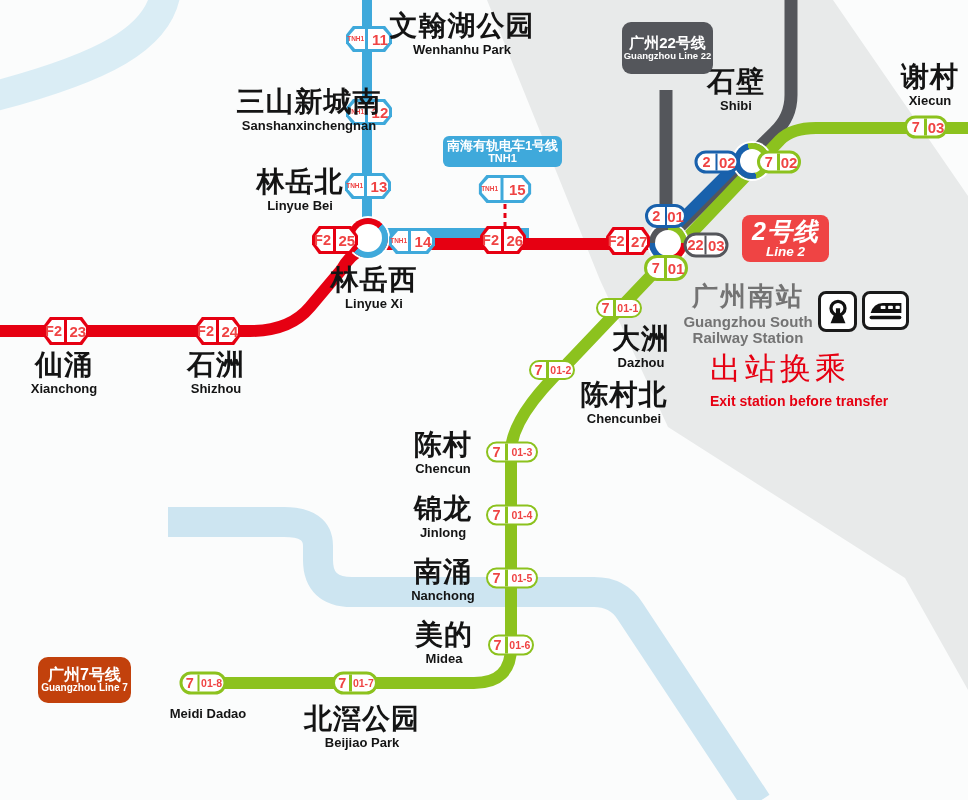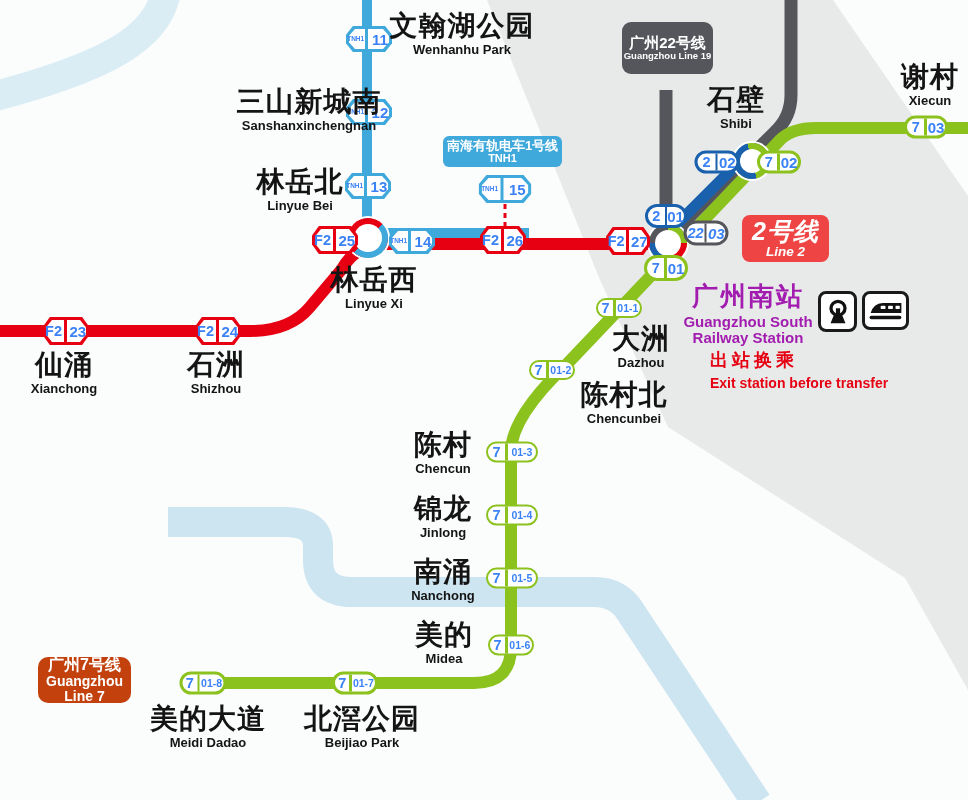--- a/index.html
+++ b/index.html
@@ -7,52 +7,52 @@
        font-family:"Liberation Sans",sans-serif;-webkit-font-smoothing:antialiased}
   #geo{position:absolute;left:0;top:0;width:968px;height:800px}
   .layer{position:absolute;inset:0}
   
   .station{position:absolute;transform:translateX(-50%);text-align:center;color:#141414;white-space:nowrap;line-height:1.02}
   .station .cn{display:block;font-size:28px;font-weight:700;letter-spacing:1px}
   .station .en{display:block;font-size:13px;font-weight:700;margin-top:2px}
   
   .badge{position:absolute;transform:translate(-50%,-50%);display:flex;align-items:stretch;box-sizing:border-box;background:transparent}
   .badge.pill{background:#fff;border:3px solid var(--c)}
-  .badge .cell{display:flex;align-items:center;justify-content:center;font-weight:700;color:#3b82f6;z-index:1;line-height:1}
+  .badge .cell{display:flex;align-items:center;justify-content:center;font-weight:700;color:#ef4444;z-index:1;line-height:1}
   .badge .sep{width:2.5px;background:var(--c);z-index:1}
   .badge.hex .hexbg,.badge.hex .hexfg{position:absolute;border-radius:2px}
   .badge.hex .hexbg{inset:0;background:var(--c);
      clip-path:polygon(15% 0%,85% 0%,100% 34%,100% 66%,85% 100%,15% 100%,0% 66%,0% 34%)}
   .badge.hex .hexfg{inset:3px;background:#fff;
      clip-path:polygon(15% 0%,85% 0%,100% 34%,100% 66%,85% 100%,15% 100%,0% 66%,0% 34%)}
   
   .ring{position:absolute;transform:translate(-50%,-50%);border-radius:50%;box-shadow:0 0 0 2px #fff}
   .ring::after{content:"";position:absolute;inset:6px;background:#fff;border-radius:50%}
   
   .banner{position:absolute;color:#fff;text-align:center;display:flex;flex-direction:column;justify-content:center;line-height:1.08}
   .banner .bn-cn{display:block;font-weight:700}
   .banner .bn-en{display:block;font-weight:700}
   #banner-line22{left:622px;top:22px;width:91px;height:52px;border-radius:9px}
   #banner-line22 .bn-cn{font-size:15px}#banner-line22 .bn-en{font-size:9.5px}
   #banner-tnh1{left:443px;top:136px;width:119px;height:31px;border-radius:6px}
   #banner-tnh1 .bn-cn{font-size:13px}#banner-tnh1 .bn-en{font-size:11px}
   #box-line2{left:742px;top:215px;width:87px;height:47px;border-radius:8px}
   #box-line2 .bn-cn{font-size:25px;letter-spacing:1px}#box-line2 .bn-en{font-size:13.5px}
   #banner-line7{left:38px;top:657px;width:93px;height:46px;border-radius:10px}
-  #banner-line7 .bn-cn{font-size:16px}#banner-line7 .bn-en{font-size:14px}
-  
-  #gzsouth{position:absolute;left:748px;top:279px;transform:translateX(-50%);text-align:center;color:#a21caf;white-space:nowrap}
+  #banner-line7 .bn-cn{font-size:16px}#banner-line7 .bn-en{font-size:10px}
+  
+  #gzsouth{position:absolute;left:748px;top:279px;transform:translateX(-50%);text-align:center;color:#737373;white-space:nowrap}
   #gzsouth .gz-cn{display:block;font-size:26px;font-weight:700;letter-spacing:2px}
   #gzsouth .gz-en{display:block;font-size:15px;font-weight:700;line-height:16px}
   .icon-box{position:absolute;background:#fff;border:3px solid #1a1a1a;border-radius:8px;display:flex;align-items:center;justify-content:center;box-sizing:border-box}
   #icon-rail{left:818px;top:291px;width:39px;height:41px}
   #icon-train{left:862px;top:291px;width:47px;height:39px}
   
   #transfer{position:absolute;left:710px;top:348px;white-space:nowrap}
-  #transfer .t-cn{display:block;font-size:18px;font-weight:700;letter-spacing:4px}
+  #transfer .t-cn{display:block;font-size:31px;font-weight:400;letter-spacing:4px}
   #transfer .t-en{display:block;font-size:14px;font-weight:700;margin-top:3px}
 </style>
 </head>
 <body>
 
 <div class="map" id="map">
   <svg id="geo" viewBox="0 0 968 800">
       <polygon points="487,0 833,0 968,196 968,690 905,578 668,427 600,280" fill="#E8EAEA"></polygon>
       <path d="M 166 -10 C 160 38 104 68 -12 98" fill="none" stroke="#DAEDF5" stroke-width="30" stroke-linejoin="round" stroke-linecap="butt"></path>
       <path d="M 168 522 L 284 522 Q 318 522 318 546 L 318 560 Q 318 592 352 592 L 594 592 Q 618 592 630 611 L 757 803" fill="none" stroke="#CDE5F1" stroke-width="30" stroke-linejoin="round" stroke-linecap="butt"></path>
@@ -151,21 +151,21 @@
       <div class="badge pill" style="left: 779px; top: 162px; width: 44px; height: 23px; --c: #8CC21E; border-radius: 11.5px;">
         <span class="cell" style="flex: 0 0 46%; font-size: 14.5px;">7</span>
         <i class="sep"></i>
         <span class="cell" style="flex: 1 1 0%; font-size: 15px;">02</span>
       </div>
       <div class="badge pill" style="left: 926px; top: 127px; width: 44px; height: 23px; --c: #8CC21E; border-radius: 11.5px;">
         <span class="cell" style="flex: 0 0 46%; font-size: 14.5px;">7</span>
         <i class="sep"></i>
         <span class="cell" style="flex: 1 1 0%; font-size: 15px;">03</span>
       </div>
-      <div class="badge pill" style="left: 706px; top: 233px; width: 45px; height: 25px; --c: #54565B; border-radius: 12.5px; font-style: italic;">
+      <div class="badge pill" style="left: 706px; top: 245px; width: 45px; height: 25px; --c: #54565B; border-radius: 12.5px;">
         <span class="cell" style="flex: 0 0 46%; font-size: 14.5px;">22</span>
         <i class="sep"></i>
         <span class="cell" style="flex: 1 1 0%; font-size: 15px;">03</span>
       </div>
       <div class="badge pill" style="left: 666px; top: 268px; width: 44px; height: 26px; --c: #8CC21E; border-radius: 13px;">
         <span class="cell" style="flex: 0 0 46%; font-size: 14.5px;">7</span>
         <i class="sep"></i>
         <span class="cell" style="flex: 1 1 0%; font-size: 15px;">01</span>
       </div>
       <div class="badge pill" style="left: 619px; top: 308px; width: 46px; height: 20px; --c: #8CC21E; border-radius: 10px; border-width: 2.5px;">
@@ -225,21 +225,21 @@
         <span class="en">Linyue Xi</span>
       </div>
       <div class="station" style="left: 64px; top: 351px;">
         <span class="cn">仙涌</span>
         <span class="en">Xianchong</span>
       </div>
       <div class="station" style="left: 216px; top: 351px;">
         <span class="cn">石洲</span>
         <span class="en">Shizhou</span>
       </div>
-      <div class="station" style="left: 736px; top: 86px;">
+      <div class="station" style="left: 736px; top: 68px;">
         <span class="cn">石壁</span>
         <span class="en">Shibi</span>
       </div>
       <div class="station" style="left: 930px; top: 63px;">
         <span class="cn">谢村</span>
         <span class="en">Xiecun</span>
       </div>
       <div class="station" style="left: 641px; top: 325px;">
         <span class="cn">大洲</span>
         <span class="en">Dazhou</span>
@@ -258,32 +258,31 @@
       </div>
       <div class="station" style="left: 443px; top: 558px;">
         <span class="cn">南涌</span>
         <span class="en">Nanchong</span>
       </div>
       <div class="station" style="left: 444px; top: 621px;">
         <span class="cn">美的</span>
         <span class="en">Midea</span>
       </div>
       <div class="station" style="left: 208px; top: 705px;">
-        <span class="cn">美的大道</span>
         <span class="en">Meidi Dadao</span>
       </div>
       <div class="station" style="left: 362px; top: 705px;">
         <span class="cn">北滘公园</span>
         <span class="en">Beijiao Park</span>
       </div>
     </div>
 
   <div class="banner" id="banner-line22" style="background: rgb(84, 86, 91);">
     <span class="bn-cn">广州22号线</span>
-    <span class="bn-en">Guangzhou Line 19</span>
+    <span class="bn-en">Guangzhou Line 22</span>
   </div>
   <div class="banner" id="banner-tnh1" style="background: rgb(63, 169, 219);">
     <span class="bn-cn">南海有轨电车1号线</span>
     <span class="bn-en">TNH1</span>
   </div>
   <div class="banner" id="box-line2" style="background: #ef4444; font-style: italic;">
     <span class="bn-cn">2号线</span>
     <span class="bn-en">Line 2</span>
   </div>
   <div class="banner" id="banner-line7" style="background: #c2410c;">

